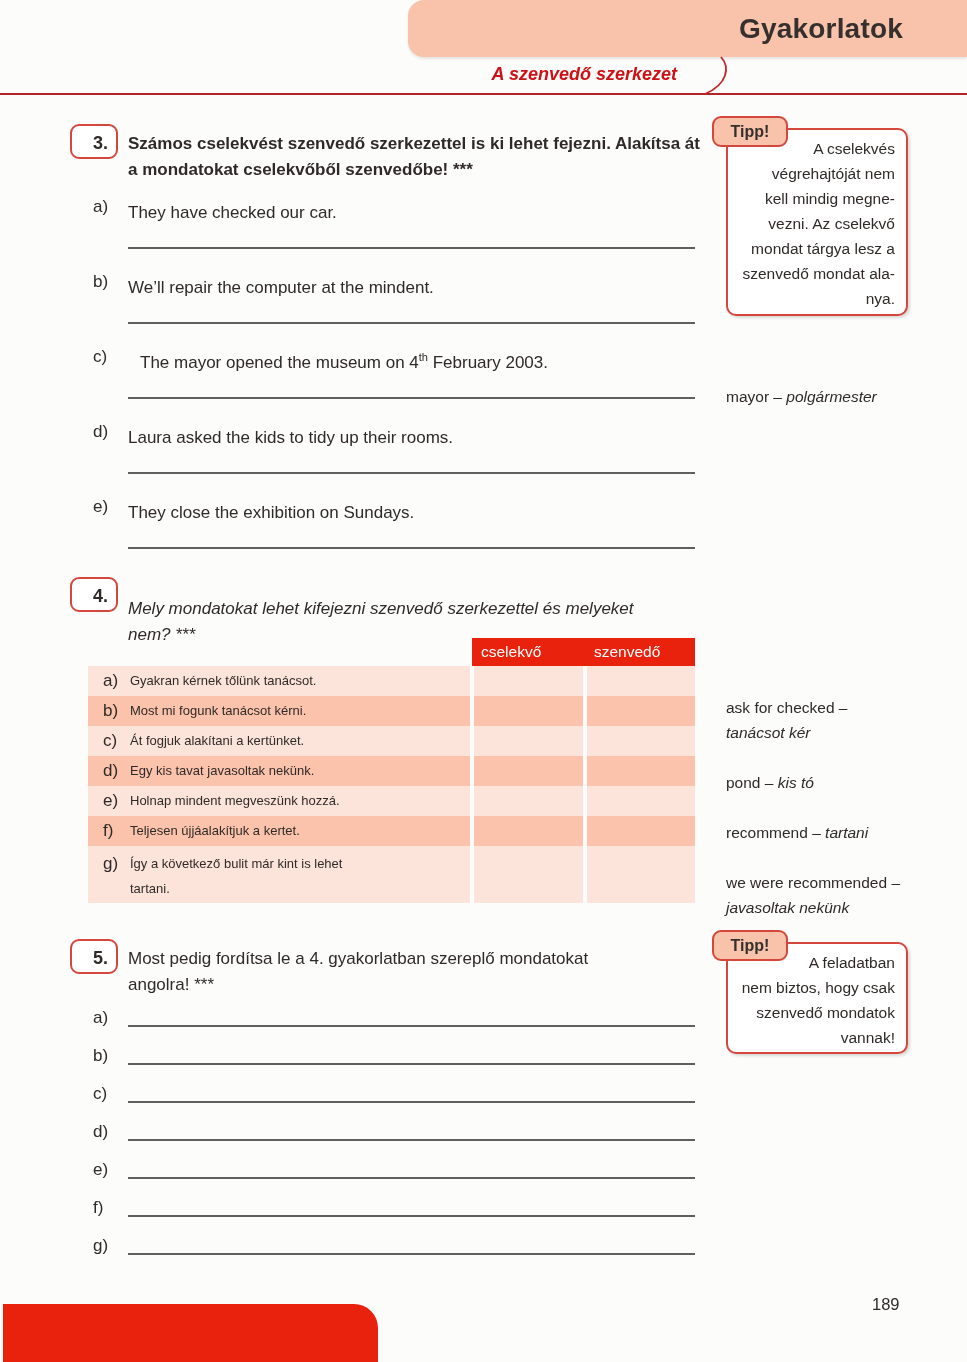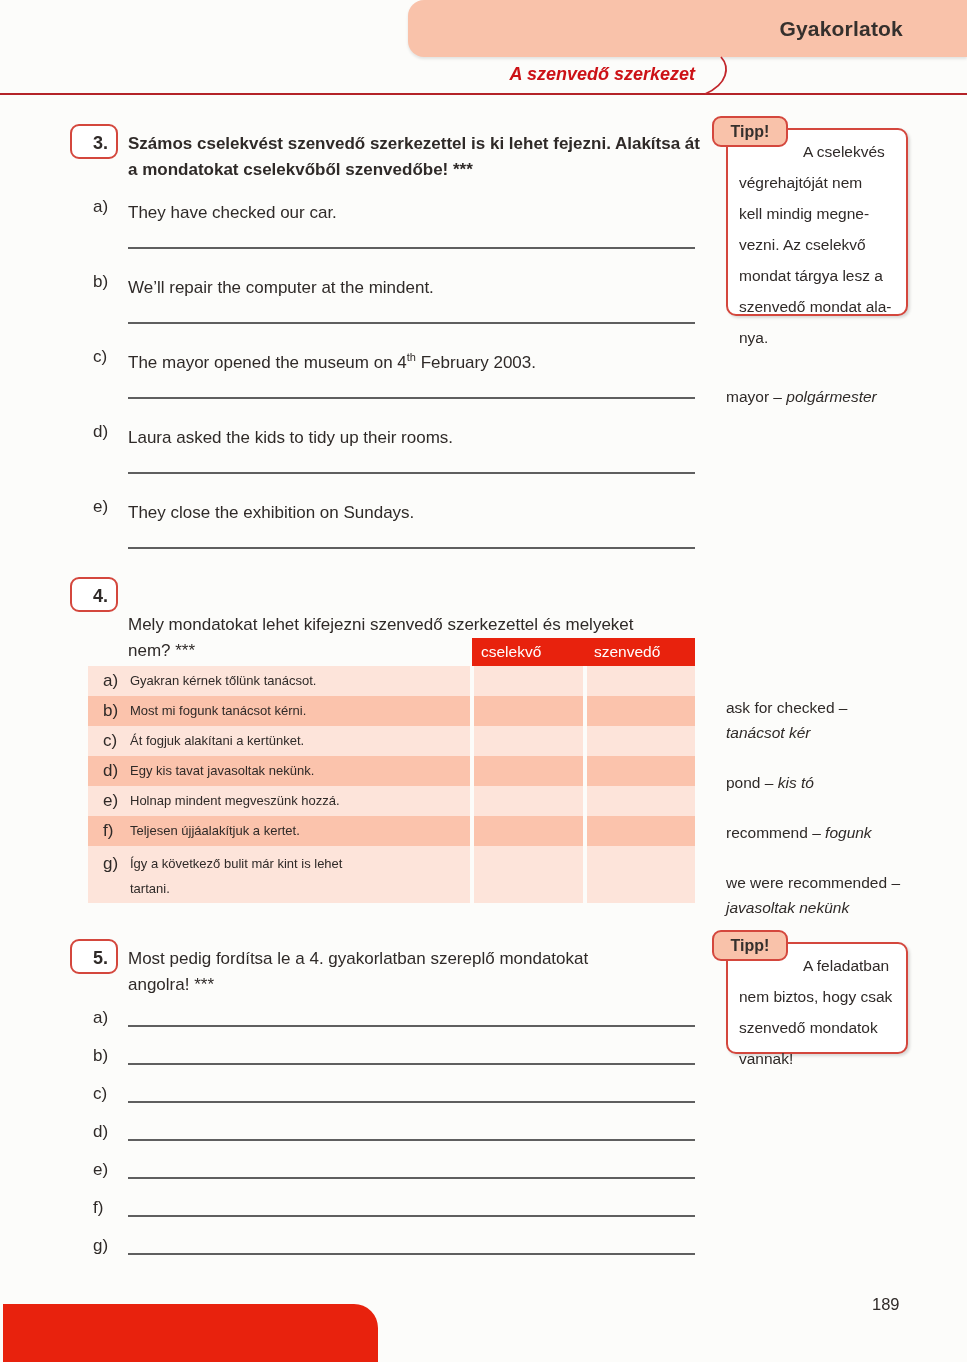--- a/index.html
+++ b/index.html
@@ -9,25 +9,25 @@
     font-family:"Liberation Sans",sans-serif;color:#2f2a28;
   }
   
   .banner{
     position:absolute;left:408px;top:0;width:559px;height:57px;
     background:#f9c2aa;border-radius:16px 0 0 16px;
     box-shadow:0 2px 3px rgba(0,0,0,0.10);
   }
   .banner-title{
     position:absolute;right:64px;top:0;line-height:57px;
-    font-size:21px;font-weight:bold;color:#35302d;letter-spacing:0.2px;
+    font-size:28px;font-weight:bold;color:#35302d;letter-spacing:0.2px;
   }
   .top-rule{position:absolute;left:0;top:93px;width:967px;height:2px;background:#b42328;}
   .section-title{
-    position:absolute;right:272px;top:64px;
+    position:absolute;right:290px;top:64px;
     font-size:18px;font-weight:bold;font-style:italic;color:#cc1116;
   }
   .section-curve{position:absolute;left:700px;top:55px;}
   
   .badge{
     position:absolute;left:70px;width:48px;height:35px;
     border:2px solid #d4473d;border-radius:9px;background:#fff;
     font-size:18px;font-weight:bold;text-align:right;
     line-height:35px;padding-right:8px;box-sizing:border-box;
   }
@@ -46,22 +46,22 @@
     border:2px solid #d4473d;border-radius:10px;box-sizing:border-box;
     box-shadow:2px 2px 3px rgba(0,0,0,0.14);
   }
   .tip-tab{
     position:absolute;left:712px;width:76px;height:31px;
     background:#f9c2aa;border:2px solid #d4473d;border-radius:9px;
     box-sizing:border-box;text-align:center;line-height:27px;
     font-size:16px;font-weight:bold;color:#35302d;z-index:3;
   }
   .tip-text{
-    margin:6px 11px 8px 11px;font-size:15.5px;line-height:31px;
-    white-space:pre-line;text-indent:64px;
+    margin:6px 11px 8px 11px;font-size:15.5px;line-height:25px;
+    white-space:pre-line;text-indent:64px;text-align:right;
   }
   
   .margin-note{position:absolute;left:726px;width:200px;font-size:15.5px;line-height:25px;white-space:pre-line;}
   .hu{font-style:italic;}
   
   .thead-cell{
     position:absolute;top:638px;height:28px;background:#e8220d;color:#fff;
     font-size:15.5px;line-height:28px;padding-left:9px;box-sizing:border-box;
   }
   .t-row{position:absolute;left:88px;width:607px;}
@@ -104,21 +104,21 @@
 
   <span class="item-label" style="top:196px;">a)</span>
   <span class="item-sentence" style="top:196px;"><span>They have checked our car.</span><sup></sup><span></span></span>
   <div class="answer-line" style="top:247px;"></div>
 
   <span class="item-label" style="top:271px;">b)</span>
   <span class="item-sentence" style="top:271px;"><span>We’ll repair the computer at the mindent.</span><sup></sup><span></span></span>
   <div class="answer-line" style="top:322px;"></div>
 
   <span class="item-label" style="top:346px;">c)</span>
-  <span class="item-sentence" style="top:346px;"><span>The mayor opened the museum on 4</span><sup>th</sup><span> February 2003.</span></span>
+  <span class="item-sentence" style="top:346px;margin-left:12px;"><span>The mayor opened the museum on 4</span><sup>th</sup><span> February 2003.</span></span>
   <div class="answer-line" style="top:397px;"></div>
 
   <span class="item-label" style="top:421px;">d)</span>
   <span class="item-sentence" style="top:421px;"><span>Laura asked the kids to tidy up their rooms.</span><sup></sup><span></span></span>
   <div class="answer-line" style="top:472px;"></div>
 
   <span class="item-label" style="top:496px;">e)</span>
   <span class="item-sentence" style="top:496px;"><span>They close the exhibition on Sundays.</span><sup></sup><span></span></span>
   <div class="answer-line" style="top:547px;"></div>
 
@@ -131,21 +131,21 @@
 szenvedő mondat ala-
 nya.</div>
   </div>
   <div class="tip-tab" style="top:116px;">Tipp!</div>
 
   <div class="margin-note" style="top:384px;"><span>mayor – </span><span class="hu">polgármester</span></div>
 
   <div class="badge" style="top:577px;">
     <span>4.</span>
   </div>
-  <div class="prompt" style="top:612px;">Mely mondatokat lehet kifejezni szenvedő szerkezettel és melyeket
+  <div class="prompt" style="top:596px;font-style:italic;">Mely mondatokat lehet kifejezni szenvedő szerkezettel és melyeket
 nem? ***</div>
 
   <div class="thead-cell" style="left:472px;width:135px;">cselekvő</div>
   <div class="thead-cell" style="left:585px;width:110px;">szenvedő</div>
 
   <div class="t-row t-single rowlight" style="top:666px;height:30px;">
     <div class="cell cell-text"></div>
     <div class="cell cell-c1"></div>
     <div class="cell cell-c2"></div>
     <span class="row-label">a)</span>
@@ -192,21 +192,21 @@
     <div class="cell cell-c2"></div>
     <span class="row-label">g)</span>
     <span class="row-text">Így a következő bulit már kint is lehet
 tartani.</span>
   </div>
 
   <div class="margin-note" style="top:670px;">
     <div><span>ask for checked –
 </span><span class="hu">tanácsot kér</span></div>
     <div><span>pond – </span><span class="hu">kis tó</span></div>
-    <div><span>recommend – </span><span class="hu">fogunk</span></div>
+    <div><span>recommend – </span><span class="hu">tartani</span></div>
     <div><span>we were recommended –
 </span><span class="hu">javasoltak nekünk</span></div>
     <div><span>redesign – </span><span class="hu">újjáalakít</span></div>
     <div><span>hold a party –
 </span><span class="hu">bulit rendez</span></div>
   </div>
 
   <div class="badge" style="top:939px;">
     <span>5.</span>
   </div>

